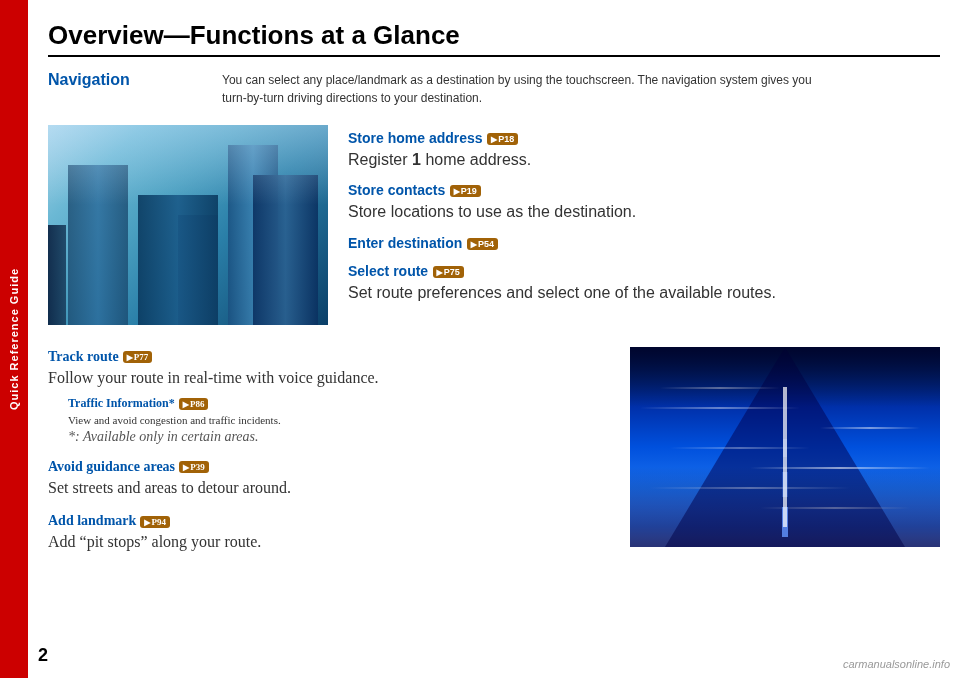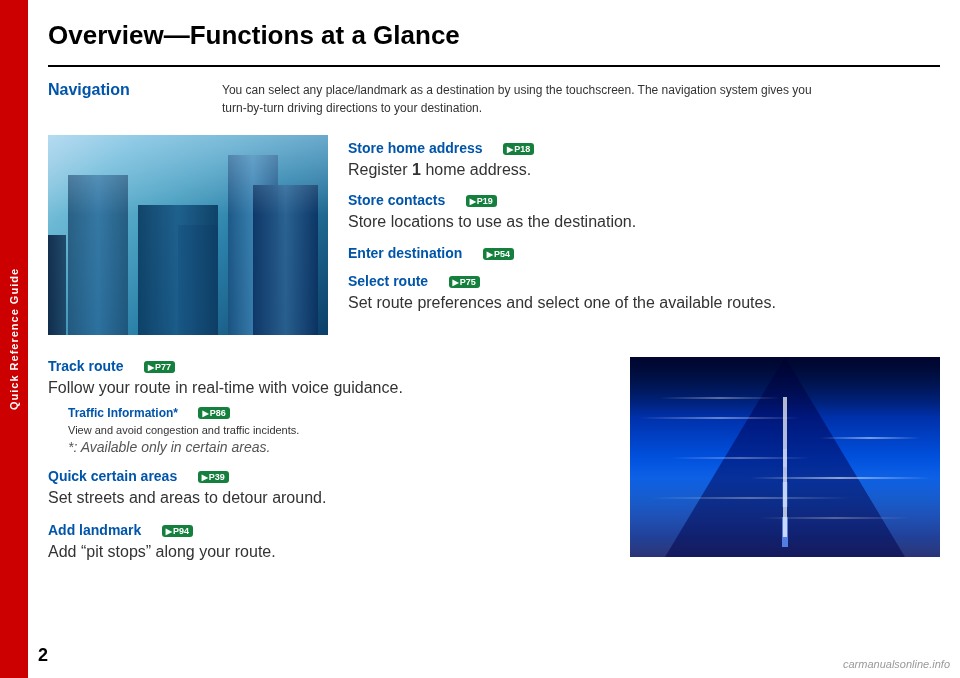--- a/index.html
+++ b/index.html
@@ -62,21 +62,21 @@
       bottom: 0;
       padding: 20px 20px 30px 20px;
     }
 
     
     .page-title {
       font-size: 26px;
       font-weight: bold;
       color: #000;
       border-bottom: 2px solid #000;
-      padding-bottom: 14px;
+      padding-bottom: 4px;
       margin-bottom: 14px;
     }
 
     
     .nav-section {
       display: flex;
       gap: 4px;
       margin-bottom: 18px;
     }
 
@@ -167,27 +167,27 @@
 
     .feature-title {
       font-size: 14px;
       font-weight: bold;
       color: #0055aa;
       display: inline;
     }
 
     .feature-badge {
       display: inline-block;
-      background: #15803d;
+      background: #a16207;
       color: #fff;
       font-size: 9px;
       font-weight: bold;
       padding: 1px 4px;
       border-radius: 3px;
-      margin-left: 16px;
+      margin-left: 0;
       vertical-align: middle;
     }
 
     .feature-badge::before {
       content: '▶';
       margin-right: 1px;
       font-size: 8px;
     }
 
     .feature-desc {
@@ -202,20 +202,21 @@
       display: flex;
       gap: 20px;
     }
 
     .bottom-features {
       flex: 1;
     }
 
     .bottom-feature-item {
       margin-bottom: 12px;
+      font-family: Liberation Serif, serif;
     }
 
     .sub-feature {
       margin-left: 20px;
       margin-bottom: 10px;
       margin-top: 4px;
     }
 
     .sub-feature-title {
       font-size: 12px;
@@ -354,21 +355,21 @@
         
         <div class="sub-feature">
           <span class="sub-feature-title">Traffic Information*</span>
           <span class="feature-badge">P86</span>
           <div class="sub-feature-desc">View and avoid congestion and traffic incidents.</div>
           <div class="sub-feature-note">*: Available only in certain areas.</div>
         </div>
       </div>
 
       <div class="bottom-feature-item">
-        <span class="feature-title">Quick certain areas</span>
+        <span class="feature-title">Avoid guidance areas</span>
         <span class="feature-badge">P39</span>
         <div class="feature-desc">Set streets and areas to detour around.</div>
       </div>
 
       <div class="bottom-feature-item">
         <span class="feature-title">Add landmark</span>
         <span class="feature-badge">P94</span>
         <div class="feature-desc">Add “pit stops” along your route.</div>
       </div>
 

